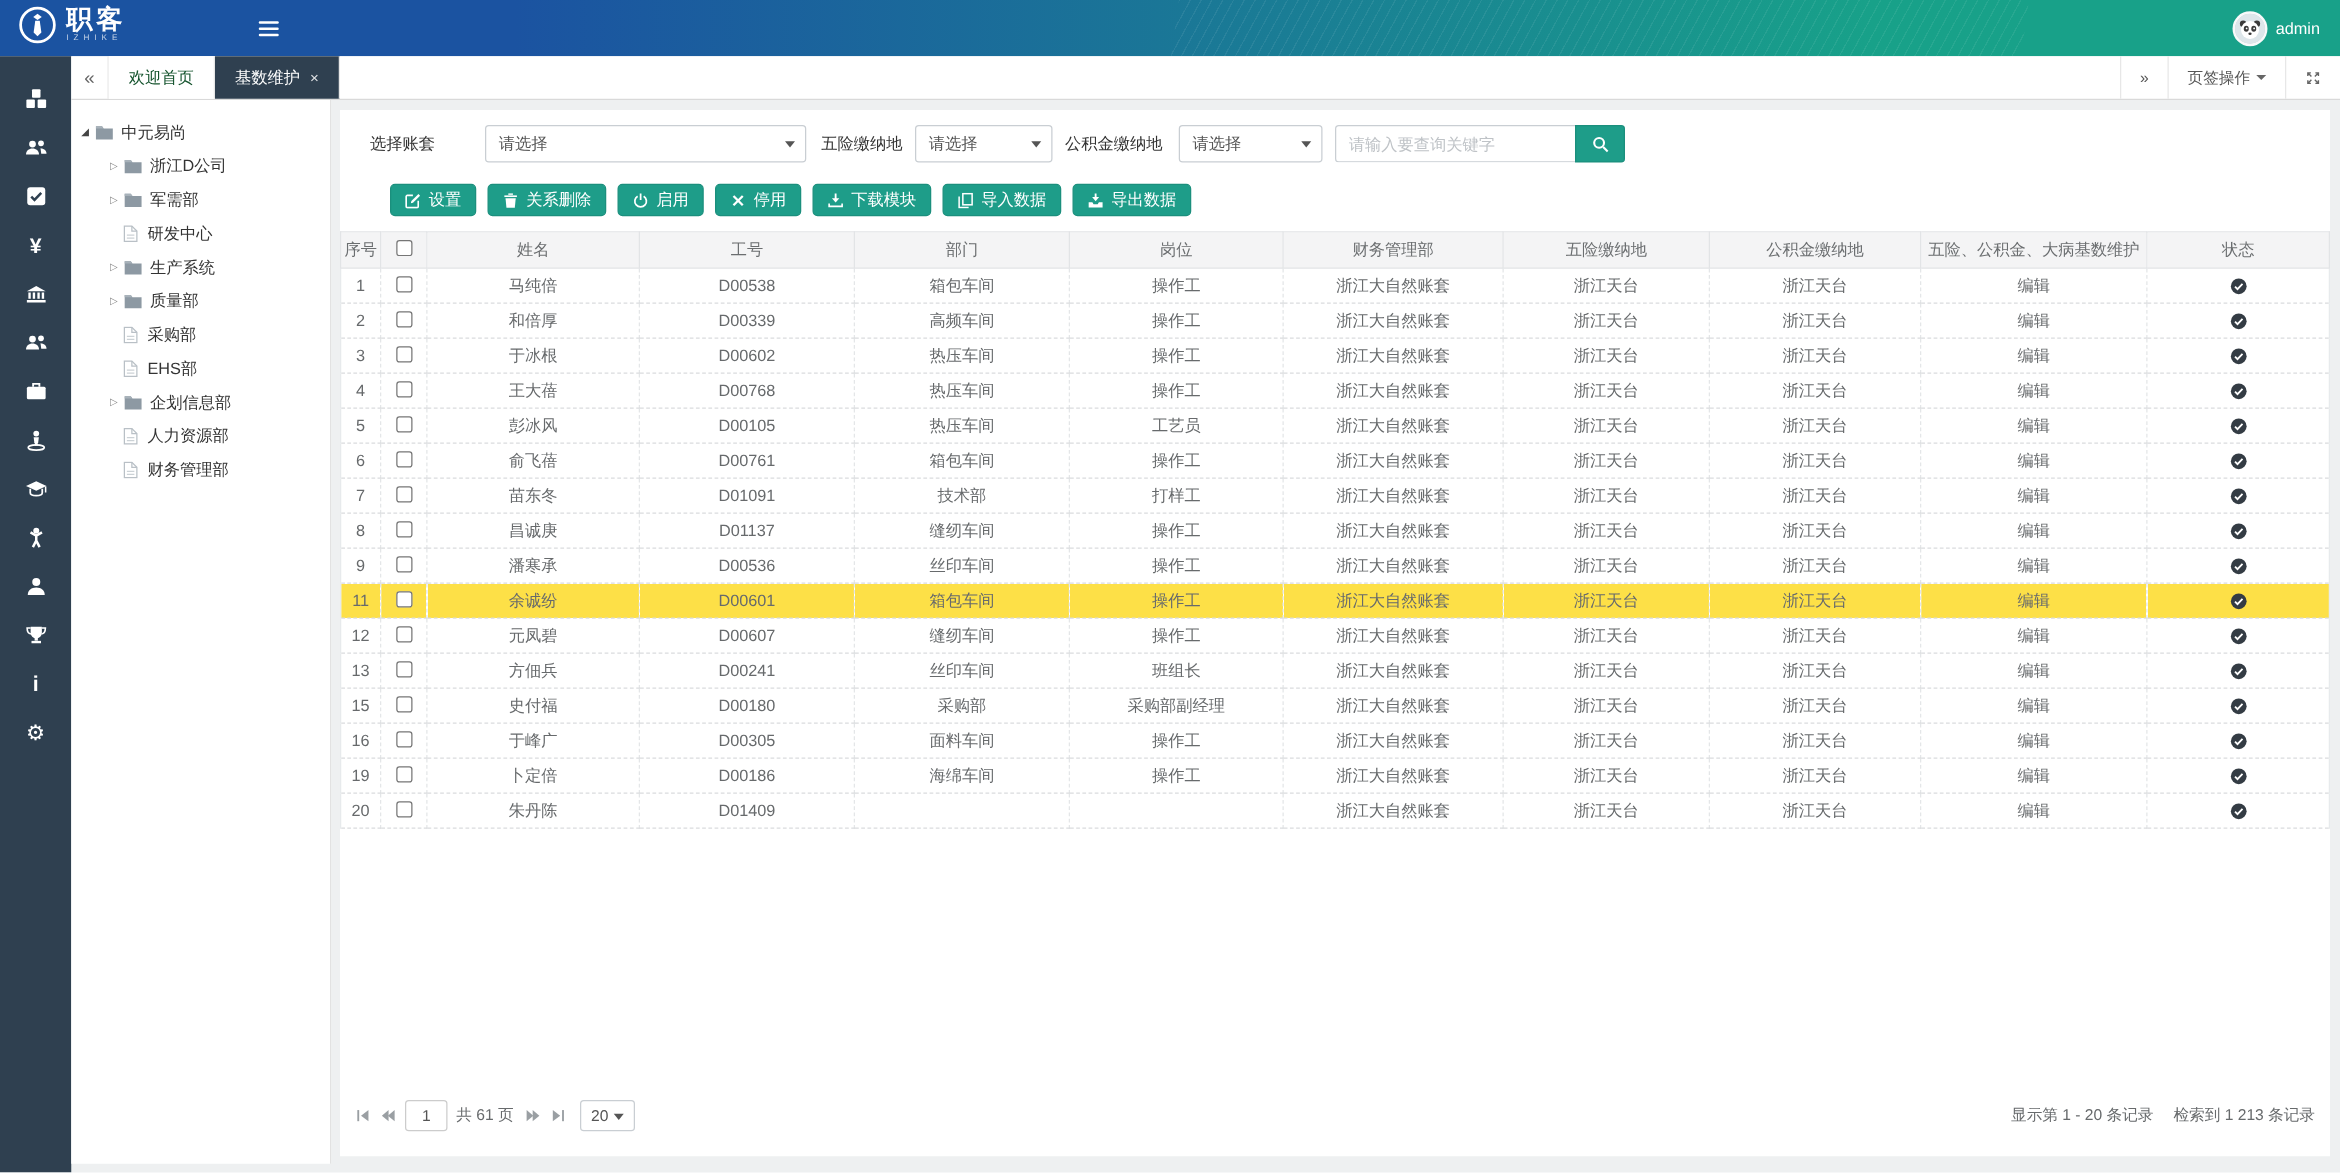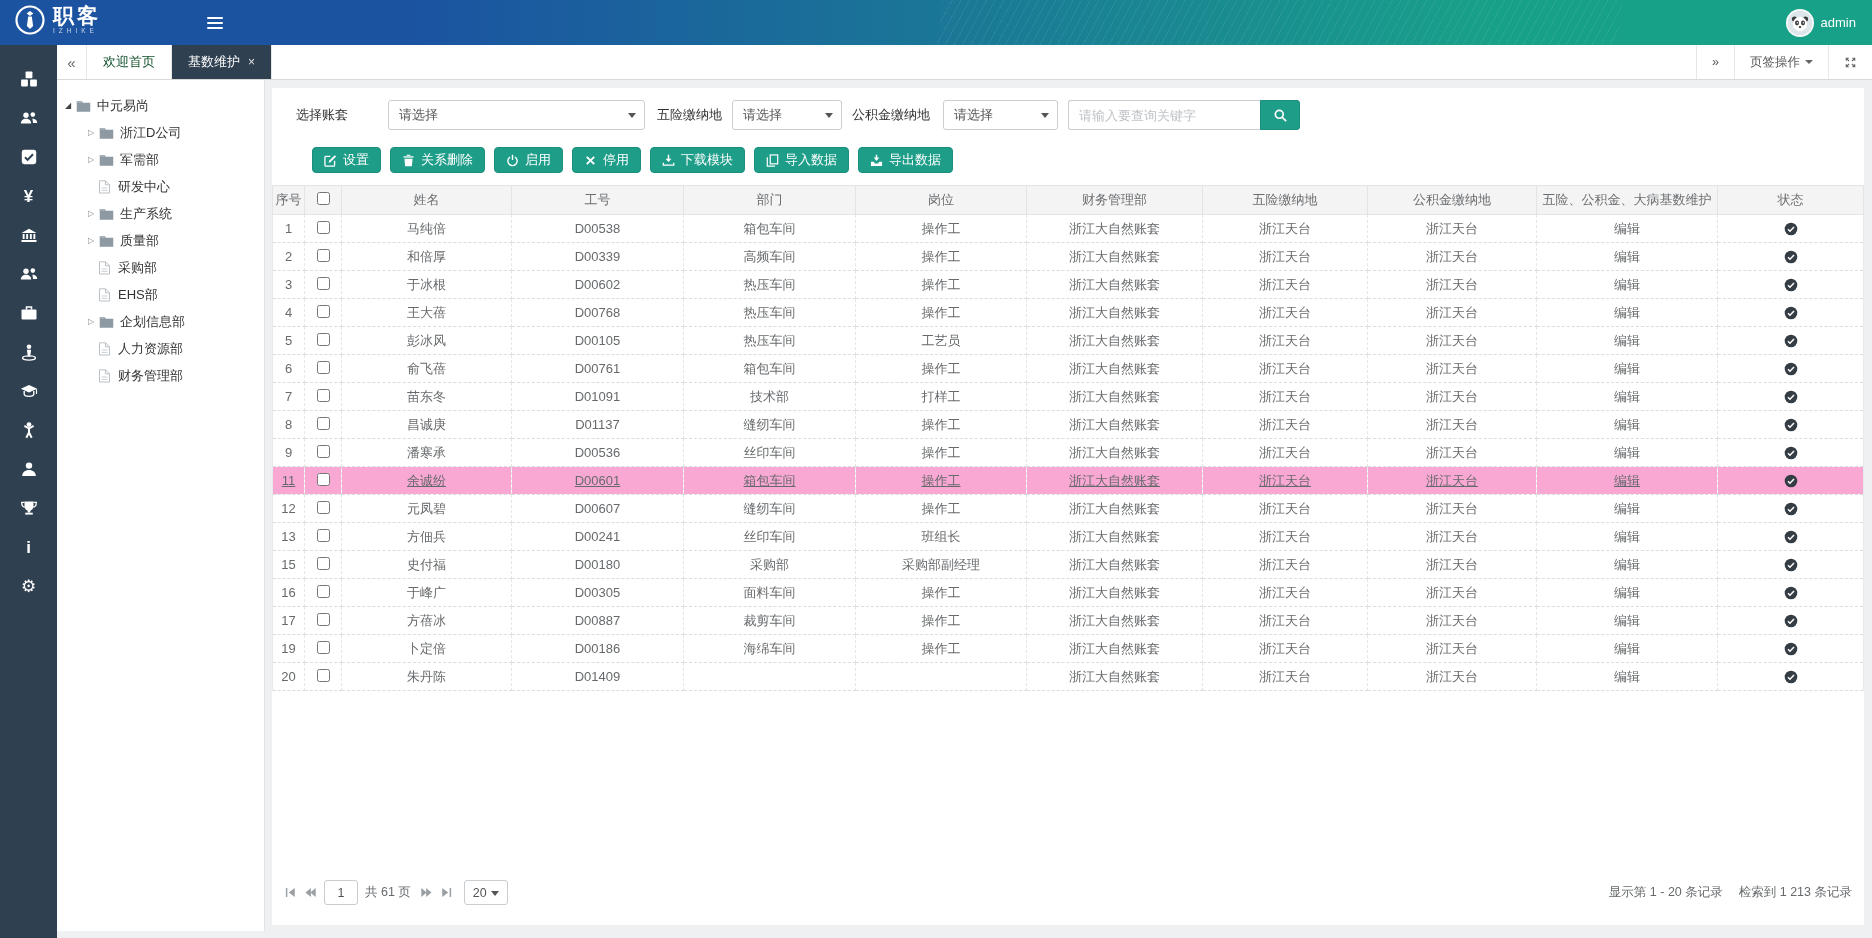--- a/index.html
+++ b/index.html
@@ -88,21 +88,21 @@
   .tbtn .ticon { display:inline-flex; }
   .tbtn svg { width:13px; height:13px; }
   
   .grid { width:100%; border-collapse:collapse; table-layout:fixed; margin-top:12px; }
   .grid th { height:29px; background:#f4f4f5; border:1px solid #e2e4e6; color:#6b6e70;
     font-weight:400; font-size:13px; text-align:center; overflow:hidden; white-space:nowrap; }
   .grid td { height:28px; font-size:13px; color:#676a6c; text-align:center;
     border-right:1px dashed #e4e6e8; border-bottom:1px dashed #dadcde; overflow:hidden; white-space:nowrap; }
   .grid td:first-child { border-left:1px solid #e7eaec; }
   .grid td:last-child { border-right:1px solid #e7eaec; }
-  .grid tr.hl td { background:#f9a8d4;text-decoration:underline; }
+  .grid tr.hl td { background:#fde047; }
   .grid input[type=checkbox] { width:13px; height:13px; cursor:pointer; }
   .edit-link { cursor:pointer; }
   .status-ico svg { width:14px; height:14px; vertical-align:middle; }
   
   .pagination { position:absolute; left:12px; bottom:20px; display:flex; align-items:center; font-size:12.5px; color:#676a6c; }
   .pg-btn { display:inline-flex; margin-right:7px; cursor:pointer; }
   .pg-btn svg { width:13px; height:13px; }
   .pg-input { width:34px; height:25px; border:1px solid #ccc; border-radius:3px; text-align:center;
     font-size:12.5px; color:#555; margin-right:7px; outline:none; }
   .pg-total { margin-right:9px; }
@@ -718,36 +718,20 @@
                 <circle cx="7" cy="7" r="6.3" fill="#343c44"></circle>
                 <path d="M4 7.3l2 2 4-4.2" fill="none" stroke="#fff" stroke-width="1.5"></path>
               </svg></span></td>
         </tr>
         <tr>
           <td>16</td>
           <td><input type="checkbox" style=""></td>
           <td>于峰广</td>
           <td>D00305</td>
           <td>面料车间</td>
-          <td>操作工</td>
-          <td>浙江大自然账套</td>
-          <td>浙江天台</td>
-          <td>浙江天台</td>
-          <td><span class="edit-link">编辑</span></td>
-          <td><span class="status-ico"><svg viewBox="0 0 14 14">
-                <circle cx="7" cy="7" r="6.3" fill="#343c44"></circle>
-                <path d="M4 7.3l2 2 4-4.2" fill="none" stroke="#fff" stroke-width="1.5"></path>
-              </svg></span></td>
-        </tr>
-        <tr>
-          <td>17</td>
-          <td><input type="checkbox" style=""></td>
-          <td>方蓓冰</td>
-          <td>D00887</td>
-          <td>裁剪车间</td>
           <td>操作工</td>
           <td>浙江大自然账套</td>
           <td>浙江天台</td>
           <td>浙江天台</td>
           <td><span class="edit-link">编辑</span></td>
           <td><span class="status-ico"><svg viewBox="0 0 14 14">
                 <circle cx="7" cy="7" r="6.3" fill="#343c44"></circle>
                 <path d="M4 7.3l2 2 4-4.2" fill="none" stroke="#fff" stroke-width="1.5"></path>
               </svg></span></td>
         </tr>

